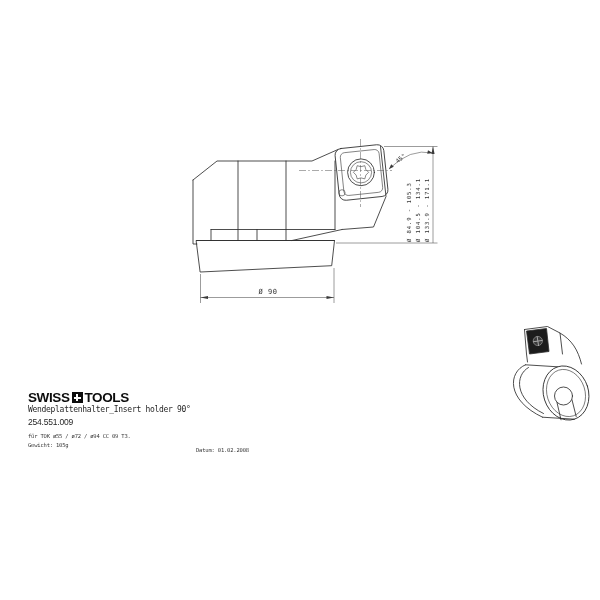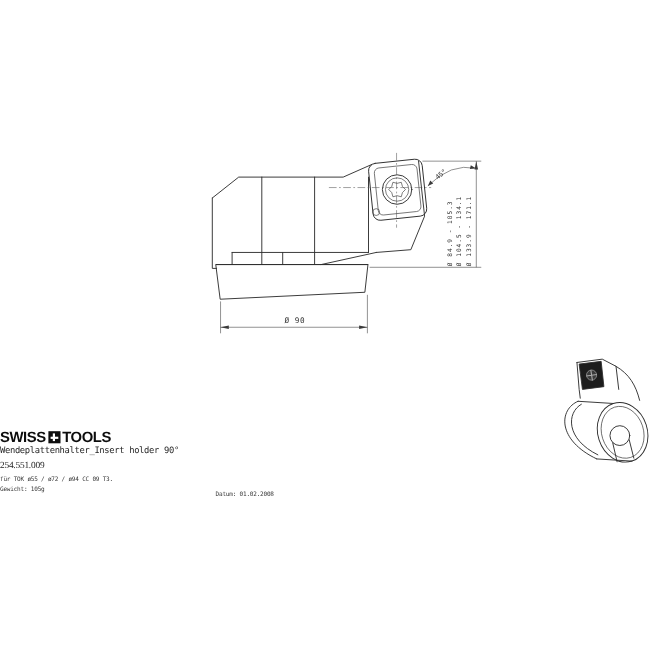--- a/index.html
+++ b/index.html
@@ -6,29 +6,29 @@
   .sheet{position:relative;width:600px;height:600px;background:#ffffff;overflow:hidden;
          font-family:"Liberation Sans",sans-serif;}
   svg{position:absolute;left:0;top:0;}
   .obj{stroke:#2e2e2e;stroke-width:.85;fill:none;stroke-linejoin:round;stroke-linecap:round;}
   .thin{stroke:#3a3a3a;stroke-width:.6;fill:none;}
   .dim{stroke:#4a4a4a;stroke-width:.55;fill:none;}
   .cl{stroke:#555;stroke-width:.5;fill:none;stroke-dasharray:7 2.2 1.6 2.2;}
   .arrow{fill:#3a3a3a;stroke:none;}
   .dimtext{font-family:"DejaVu Sans Mono",monospace;fill:#333;}
   .rangetext{font-size:5.6px;letter-spacing:.9px;}
-  .infoblock{position:absolute;left:0;top:391px;}
+  .infoblock{position:absolute;left:28px;top:391px;}
   .logo{display:flex;align-items:center;gap:1px;font-family:"Liberation Sans",sans-serif;
         font-weight:800;font-size:13.5px;letter-spacing:-.4px;color:#0d0d0d;line-height:1;}
   .cross{position:relative;width:11px;height:11px;background:#0d0d0d;display:inline-block;margin:0 1px;}
   .cross::before{content:"";position:absolute;left:2px;right:2px;top:4.5px;bottom:4.5px;background:#fff;}
   .cross::after{content:"";position:absolute;top:2px;bottom:2px;left:4.5px;right:4.5px;background:#fff;}
   .title{font-family:"DejaVu Sans Mono",monospace;font-size:8px;
          letter-spacing:-.3px;color:#262626;white-space:nowrap;}
-  .artno{margin-top:3px;font-family:Liberation Serif, serif;font-size:8.5px;
+  .artno{margin-top:3px;font-family:Liberation Sans, sans-serif;font-size:8.5px;
          letter-spacing:-.2px;color:#262626;}
   .small{margin-top:6px;font-family:"DejaVu Sans Mono",monospace;font-size:5.5px;
          letter-spacing:-.2px;color:#3a3a3a;white-space:nowrap;}
   .small2{margin-top:3px;font-family:"DejaVu Sans Mono",monospace;font-size:5.5px;
           letter-spacing:-.2px;color:#3a3a3a;}
   .date{position:absolute;left:196px;top:447px;font-family:"DejaVu Sans Mono",monospace;
         font-size:5.5px;letter-spacing:-.2px;color:#3a3a3a;}
 </style>
 </head>
 <body>

